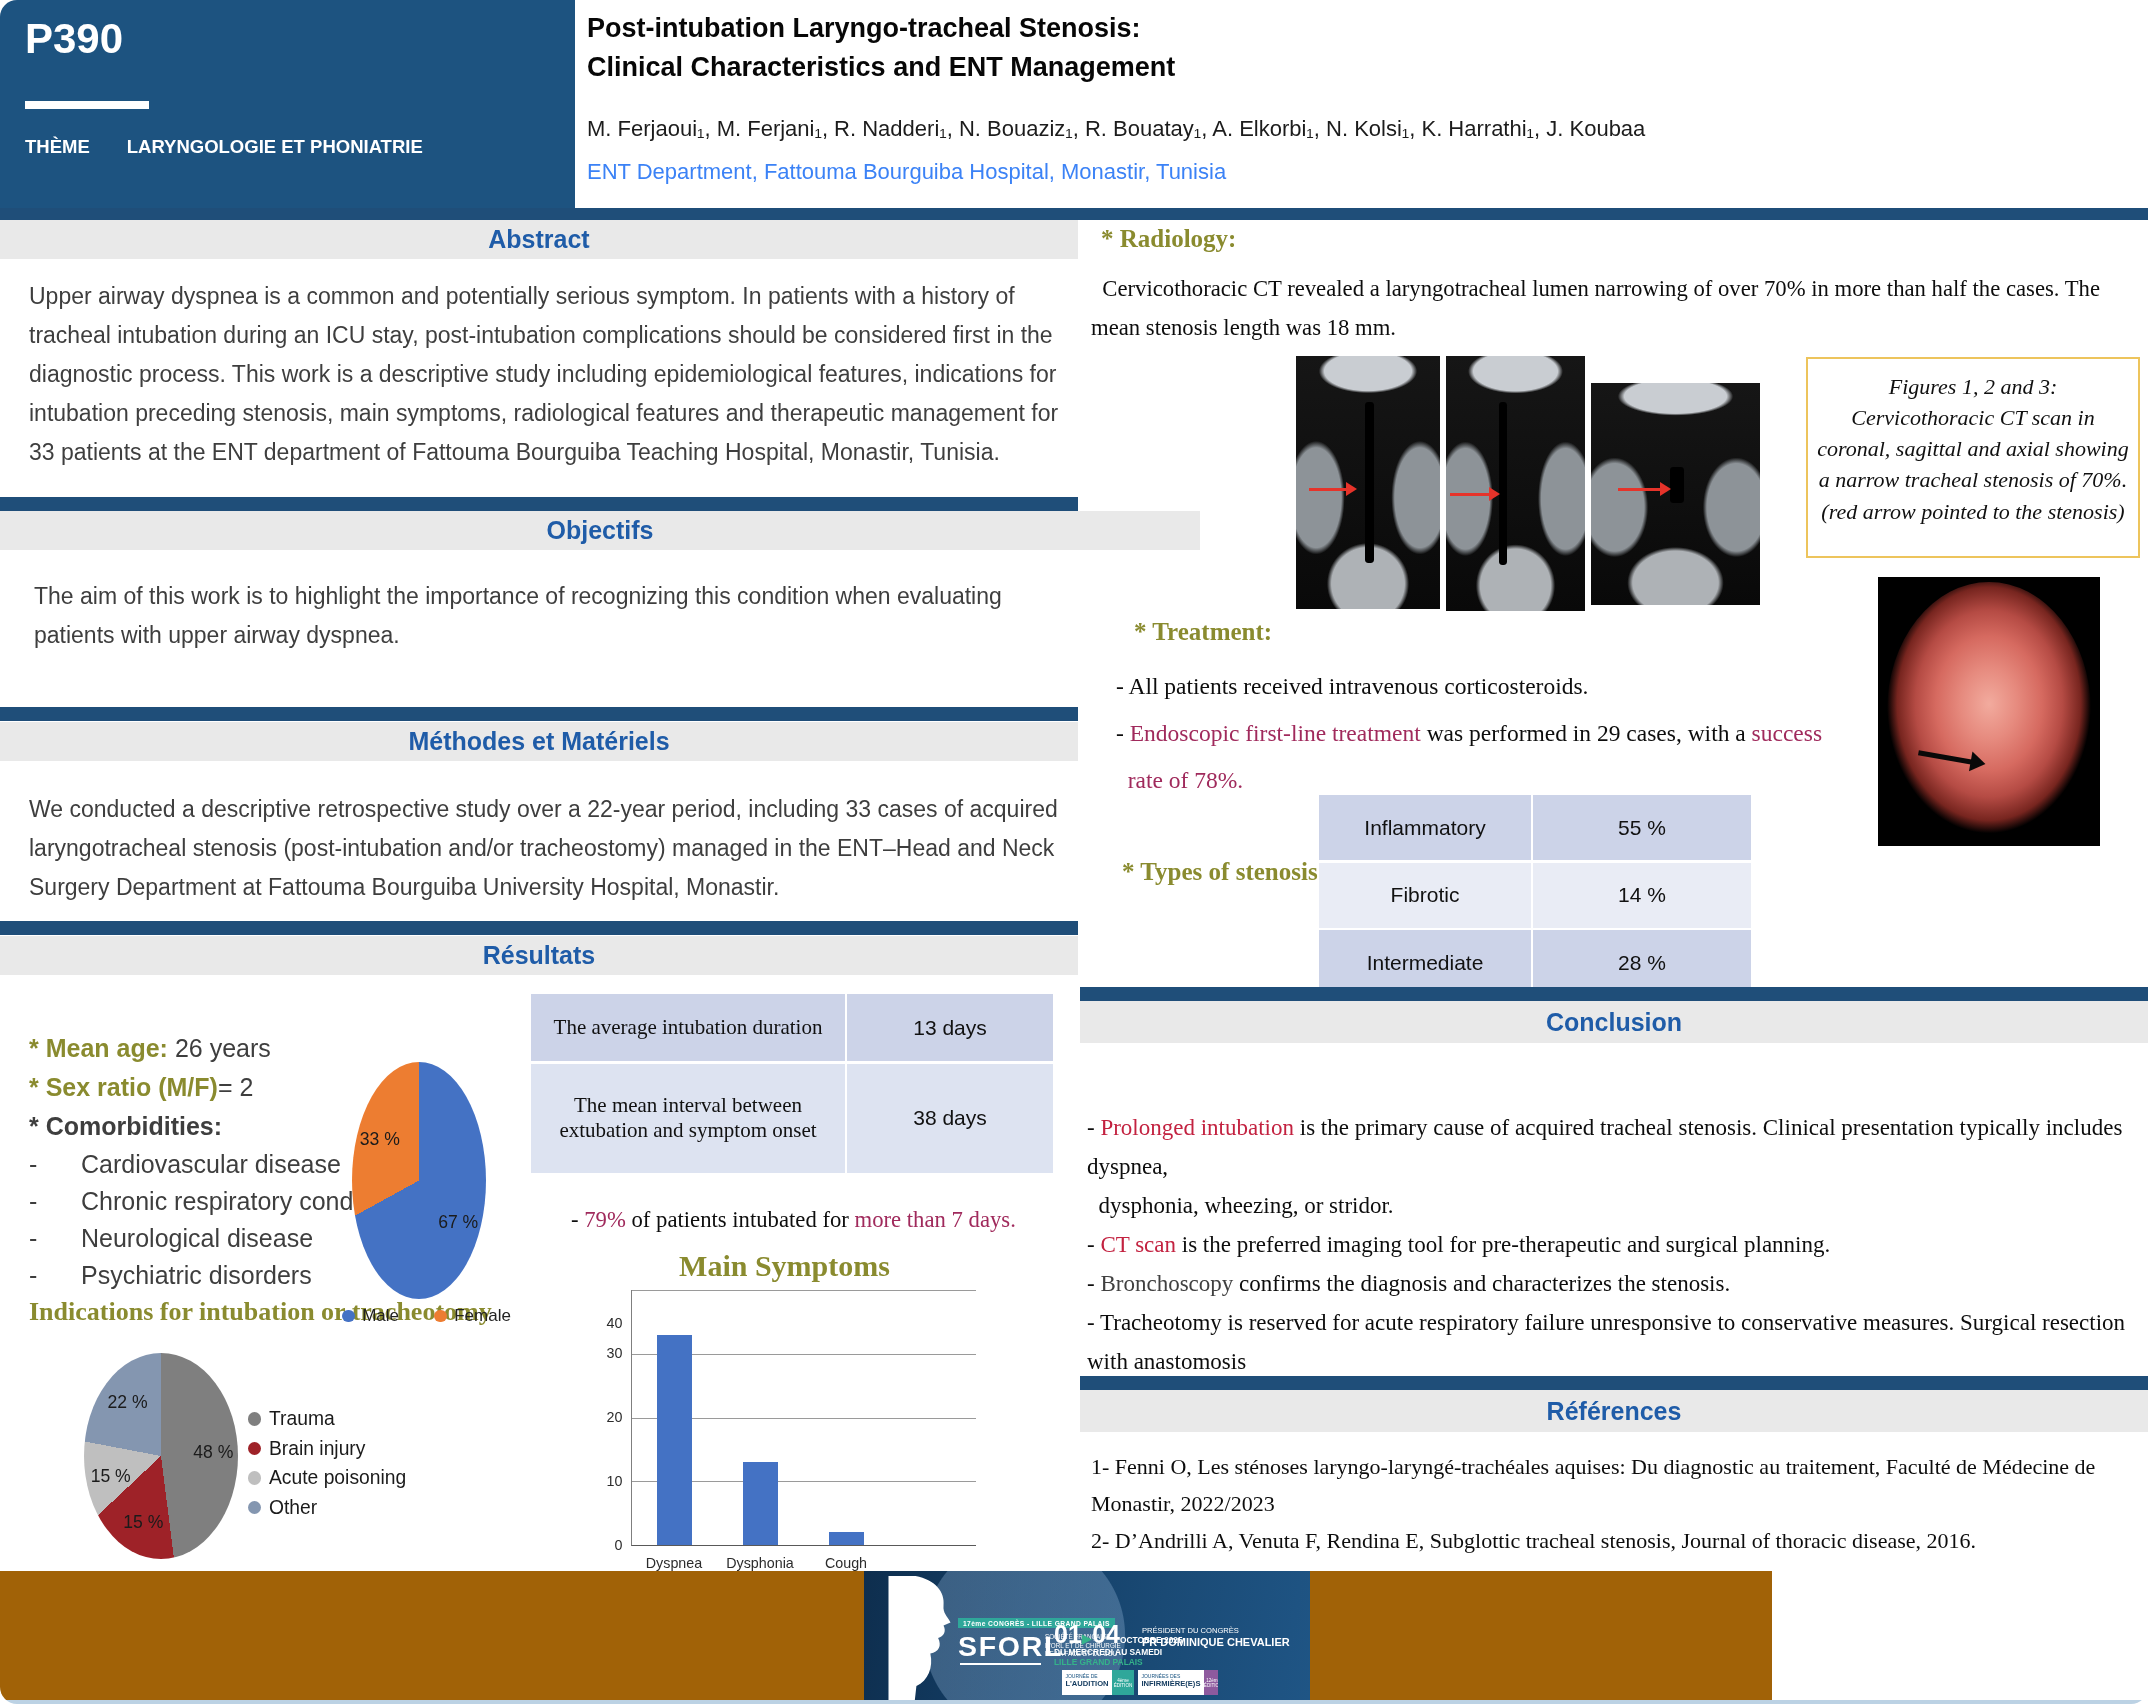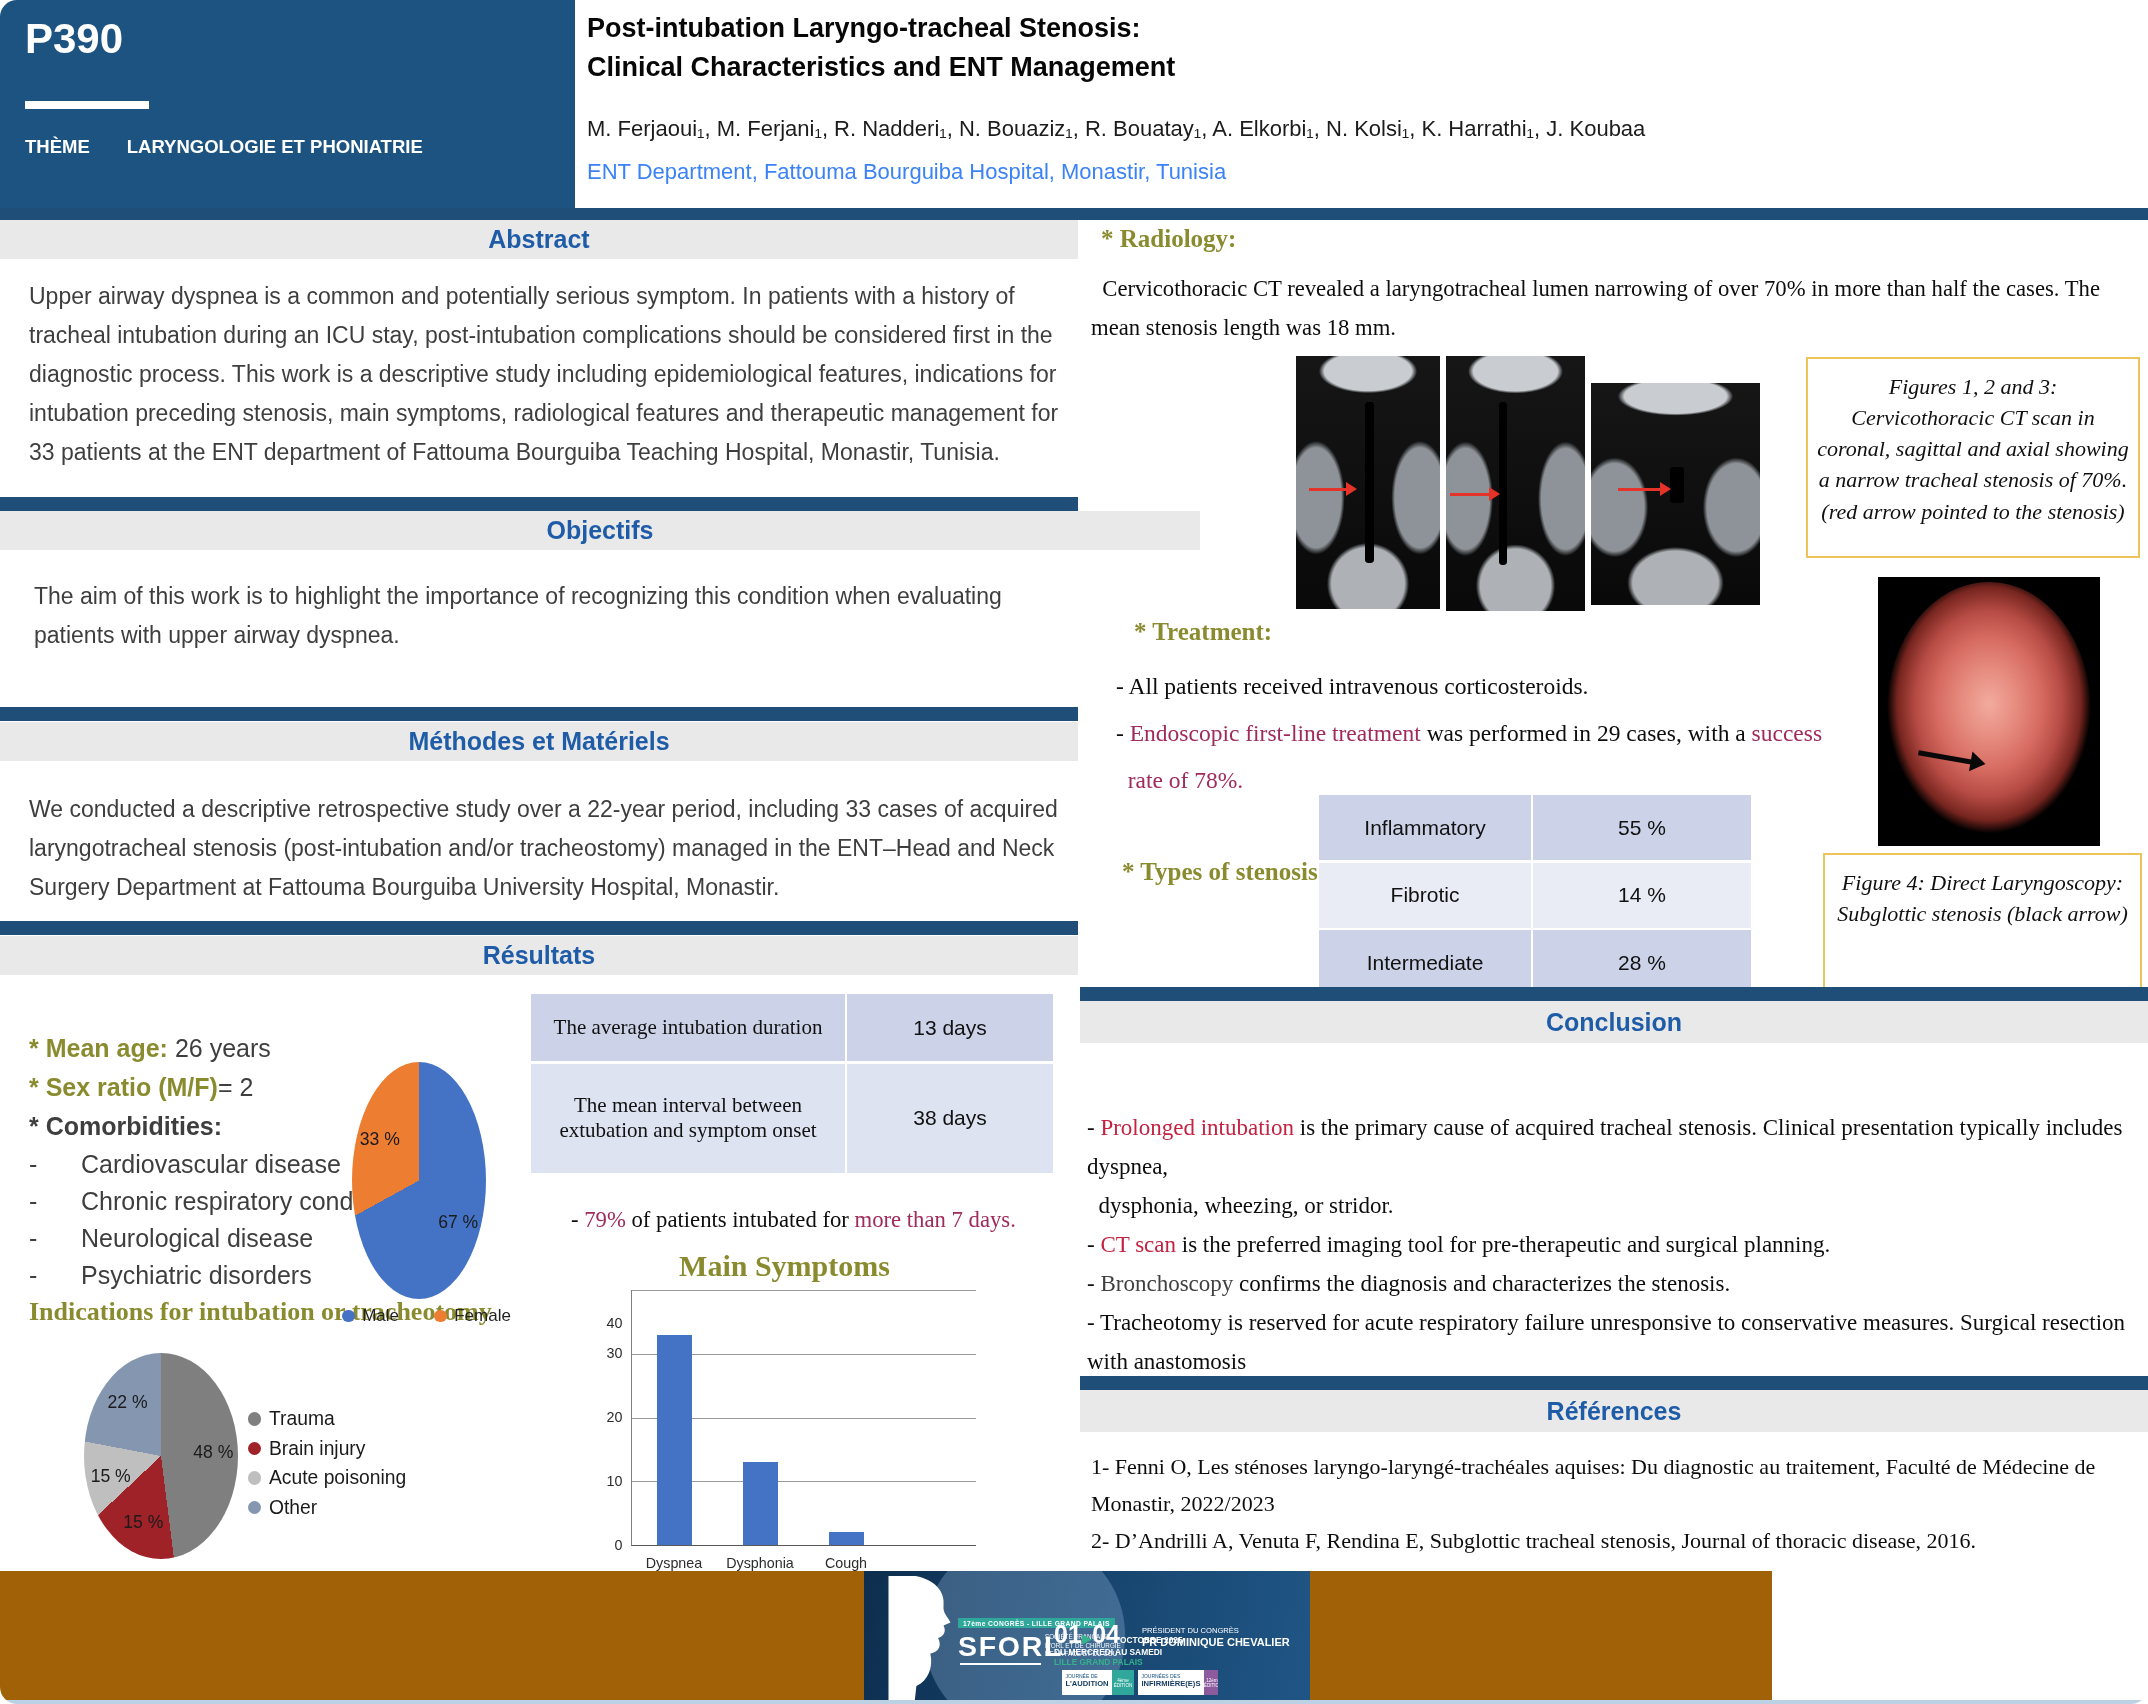--- a/index.html
+++ b/index.html
@@ -235,21 +235,20 @@
   <div id="treatment-lines" class="abs serif-text" style="left:1116px;top:663px;width:923px;font-size:23.5px;line-height:47px;">
       <div class="rline"><span>- All patients received intravenous corticosteroids.</span></div>
       <div class="rline"><span>- </span><span style="color: rgb(160, 42, 92);">Endoscopic first-line treatment</span><span> was performed in 29 cases, with a </span><span style="color: rgb(160, 42, 92);">success</span></div>
       <div class="rline"><span>  </span><span style="color: rgb(160, 42, 92);">rate of 78%.</span></div>
     </div>
 
   <div class="scope" style="left:1878px;top:577px;width:222px;height:269px;">
     <div class="lumen"></div>
     <div class="barrow" style="left:40px;top:178px;width:55px;"></div>
   </div>
-  <div class="figbox" style="left:1823px;top:853px;width:319px;height:139px;">Figure 4: Direct Laryngoscopy: Subglottic stenosis (black arrow)</div>
 
   <div class="abs olive-serif" style="left:1122px;top:858px;font-size:25px;">* Types of stenosis</div>
   <div id="stenosis-table" class="ptable" style="left:1319px;top:795px;width:435px;">
       <div class="prow" style="height: 65px; margin-bottom: 2.5px;">
         <div class="pcell" style="width: 214px; background: rgb(204, 211, 232); border-right: 2.5px solid rgb(255, 255, 255); font-family: &quot;Liberation Sans&quot;, sans-serif; font-size: 21px; color: rgb(17, 17, 17); padding: 3.4px 11.7px;">Inflammatory</div>
         <div class="pcell" style="width: 218px; background: rgb(204, 211, 232); font-family: &quot;Liberation Sans&quot;, sans-serif; font-size: 21px; color: rgb(17, 17, 17);">55 %</div>
       </div>
       <div class="prow" style="height: 65px; margin-bottom: 2.5px;">
         <div class="pcell" style="width: 214px; background: rgb(233, 236, 245); border-right: 2.5px solid rgb(255, 255, 255); font-family: &quot;Liberation Sans&quot;, sans-serif; font-size: 21px; color: rgb(17, 17, 17); padding: 3.4px 11.7px;">Fibrotic</div>
         <div class="pcell" style="width: 218px; background: rgb(233, 236, 245); font-family: &quot;Liberation Sans&quot;, sans-serif; font-size: 21px; color: rgb(17, 17, 17);">14 %</div>

